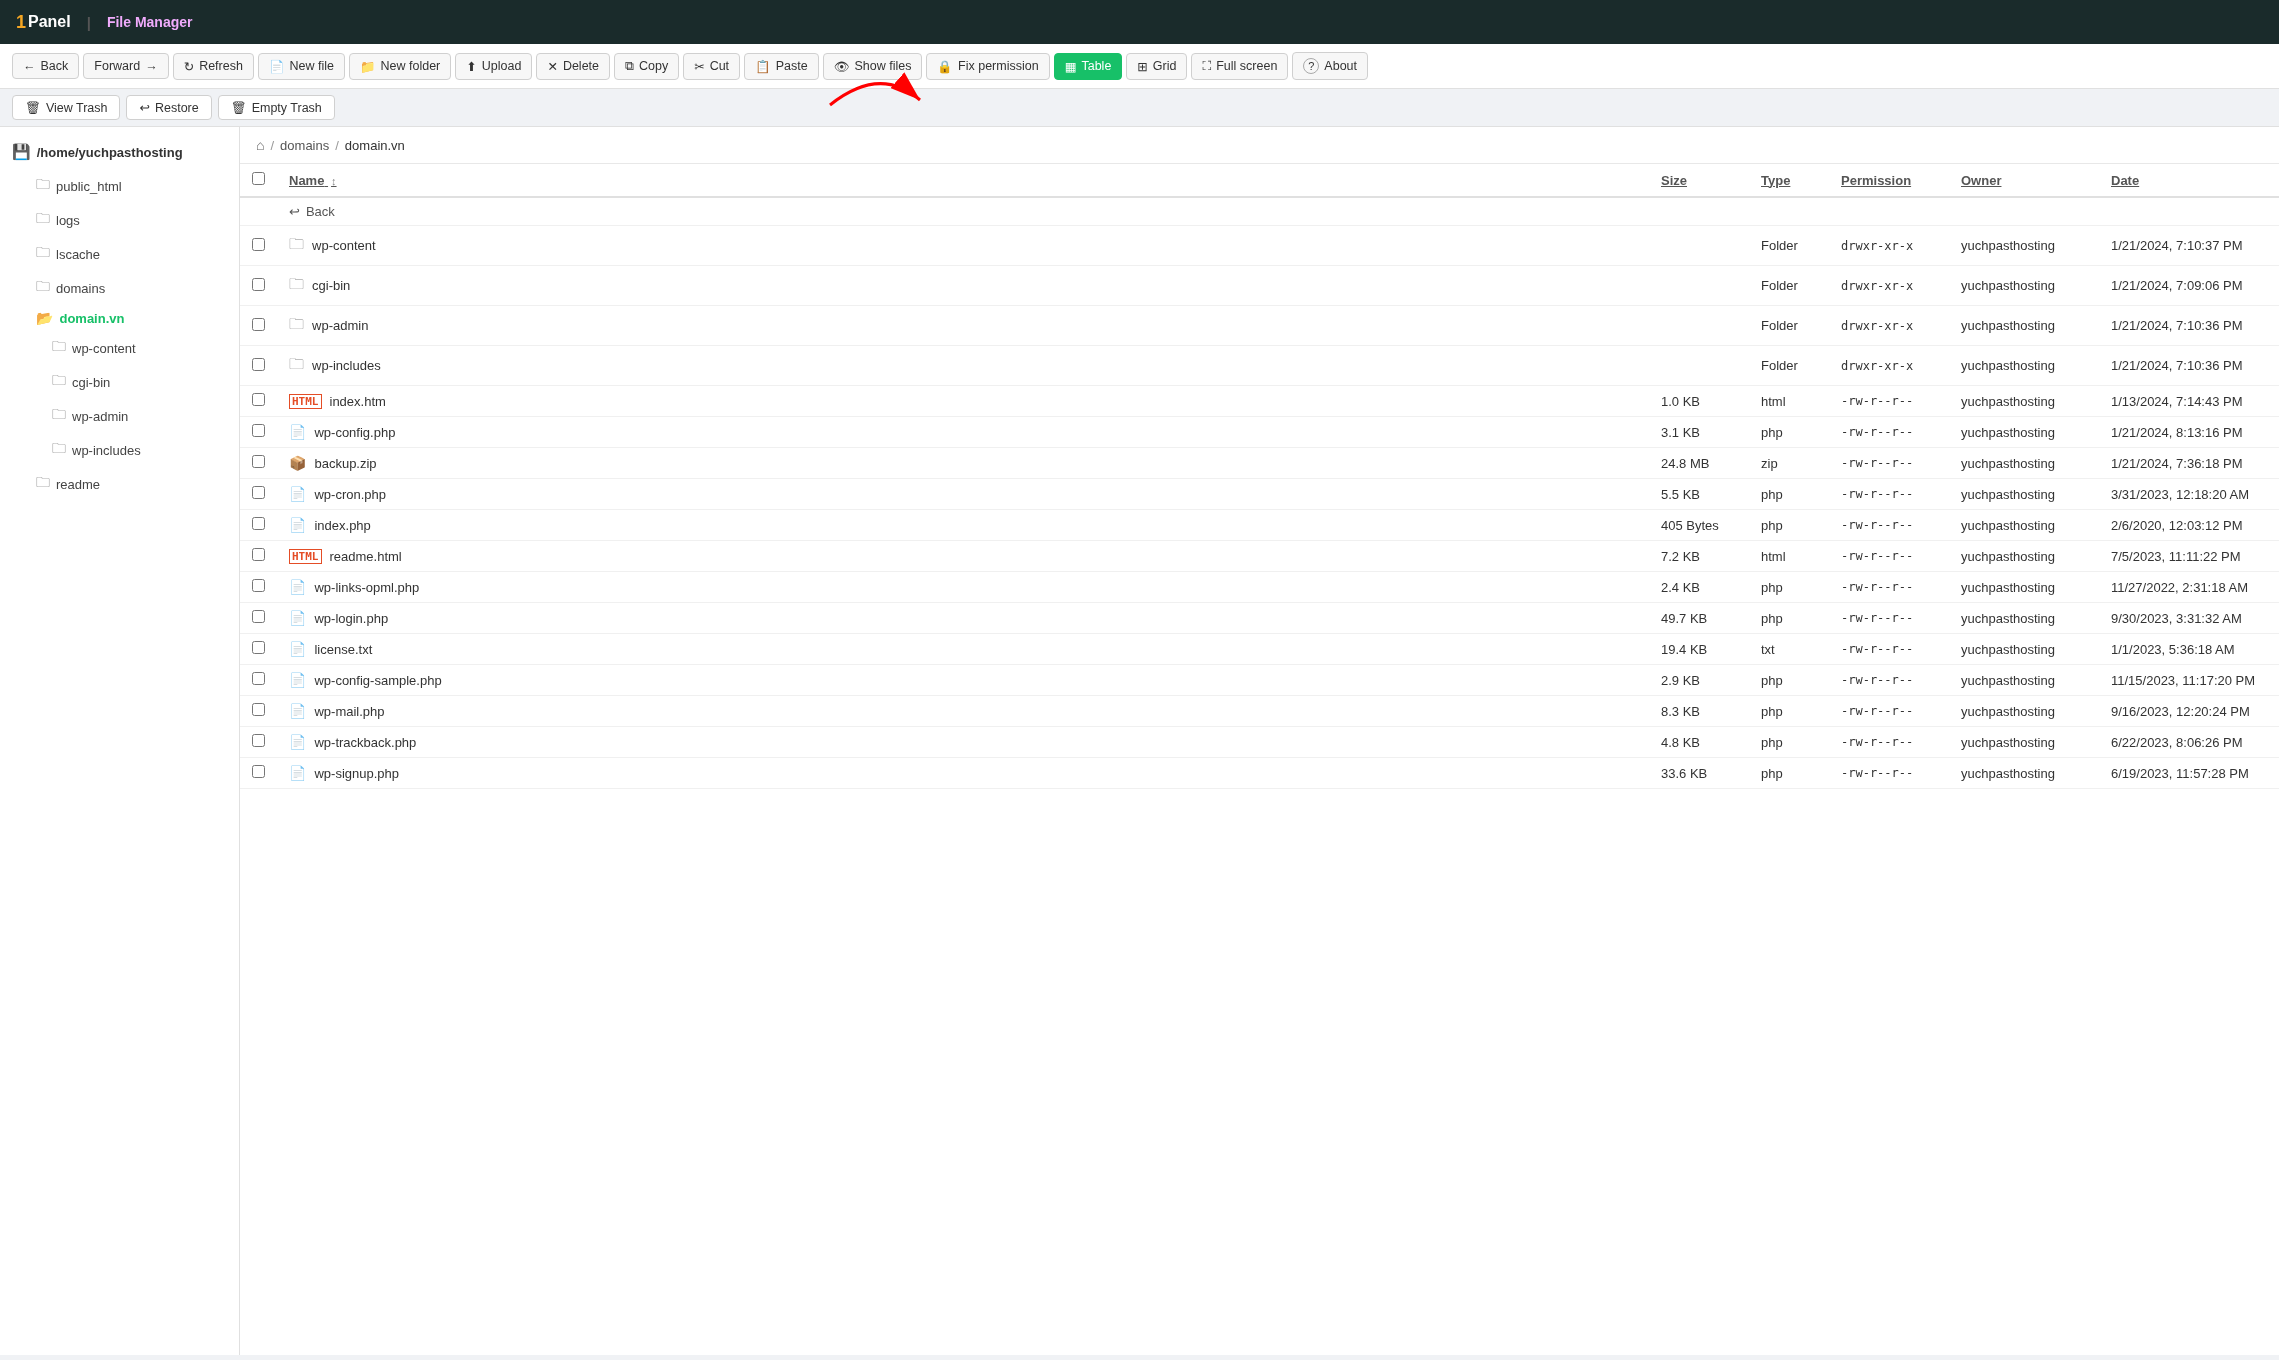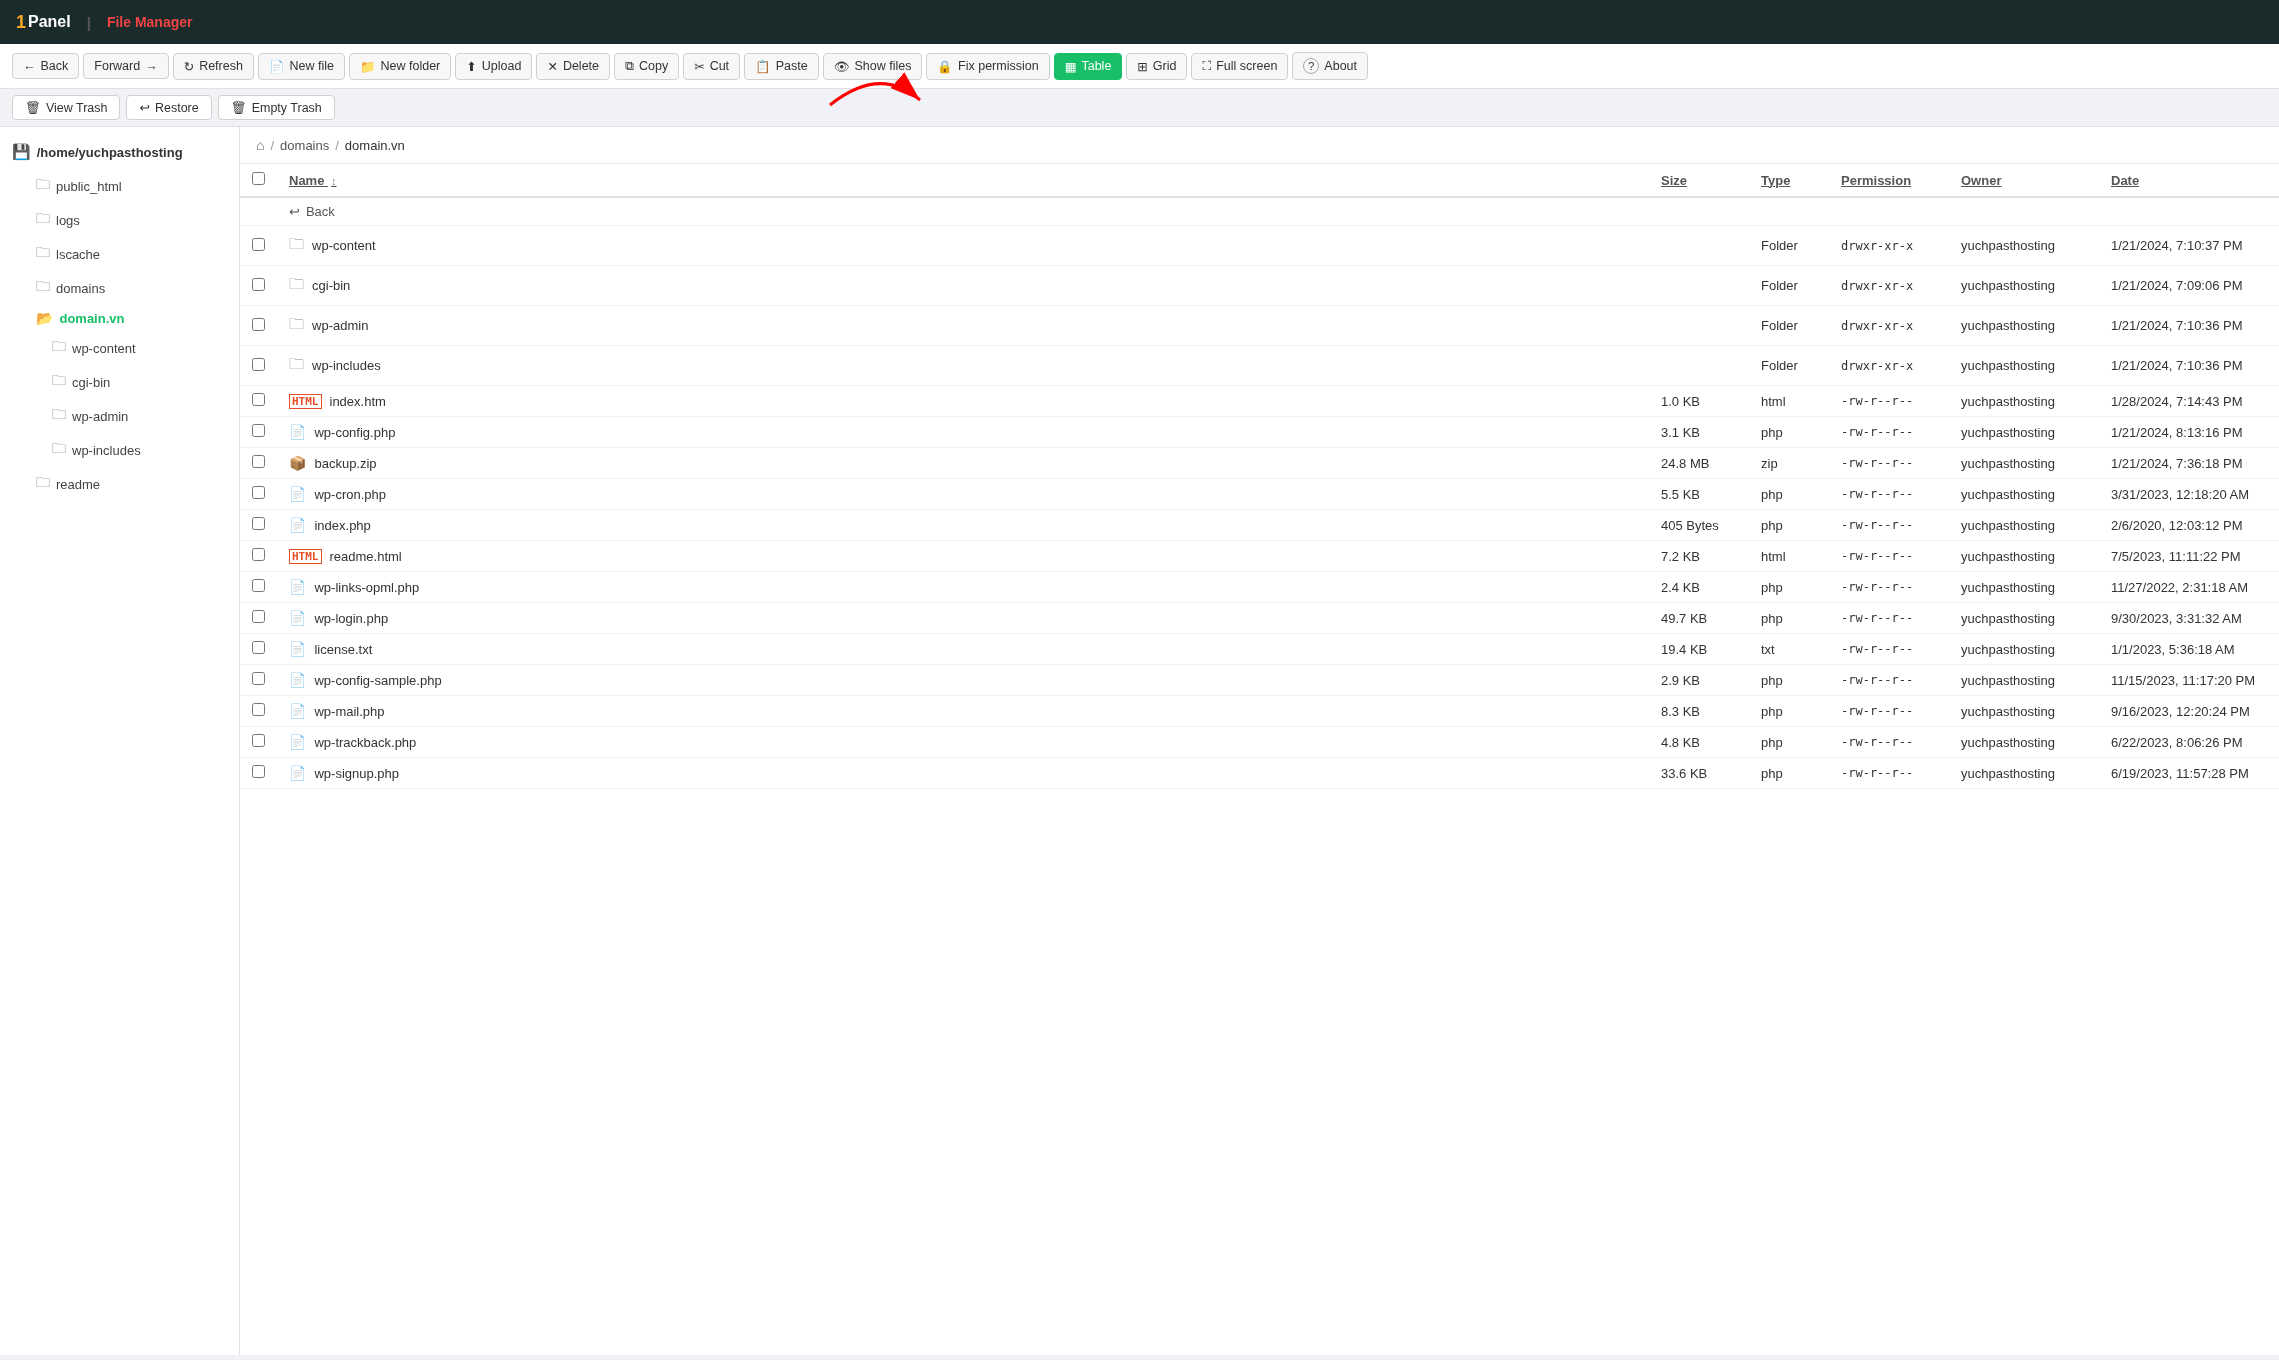--- a/index.html
+++ b/index.html
@@ -22,21 +22,21 @@
       font-weight: 600;
     }
     .logo-1panel {
       display: flex;
       align-items: center;
       gap: 2px;
     }
     .logo-1 { color: #f5a623; font-size: 18px; font-weight: 800; }
     .logo-panel { color: white; font-size: 16px; font-weight: 700; }
     .logo-separator { color: #555; margin: 0 8px; }
-    .logo-title { color: #ef4444; font-size: 14px; }
+    .logo-title { color: #f0abfc; font-size: 14px; }
 
     
     .toolbar {
       background: #ffffff;
       border-bottom: 1px solid #e0e0e0;
       padding: 8px 12px;
       display: flex;
       align-items: center;
       gap: 4px;
       flex-wrap: wrap;
@@ -454,21 +454,21 @@
     <td>
       <div class="name-cell">
         <span style="color:#e44d26;font-size:11px;font-weight:800;font-family:monospace;border:1px solid #e44d26;padding:0 2px;">HTML</span>
         <span style="cursor:pointer;">index.htm</span>
       </div>
     </td>
     <td>1.0 KB</td>
     <td>html</td>
     <td style="font-family:monospace;font-size:12px;">-rw-r--r--</td>
     <td>yuchpasthosting</td>
-    <td>1/28/2024, 7:14:43 PM</td>
+    <td>1/13/2024, 7:14:43 PM</td>
   </tr>
           <tr>
     <td><input type="checkbox" style=""></td>
     <td>
       <div class="name-cell">
         <span style="color:#8892bf;font-size:14px;">📄</span>
         <span style="cursor:pointer;">wp-config.php</span>
       </div>
     </td>
     <td>3.1 KB</td>

